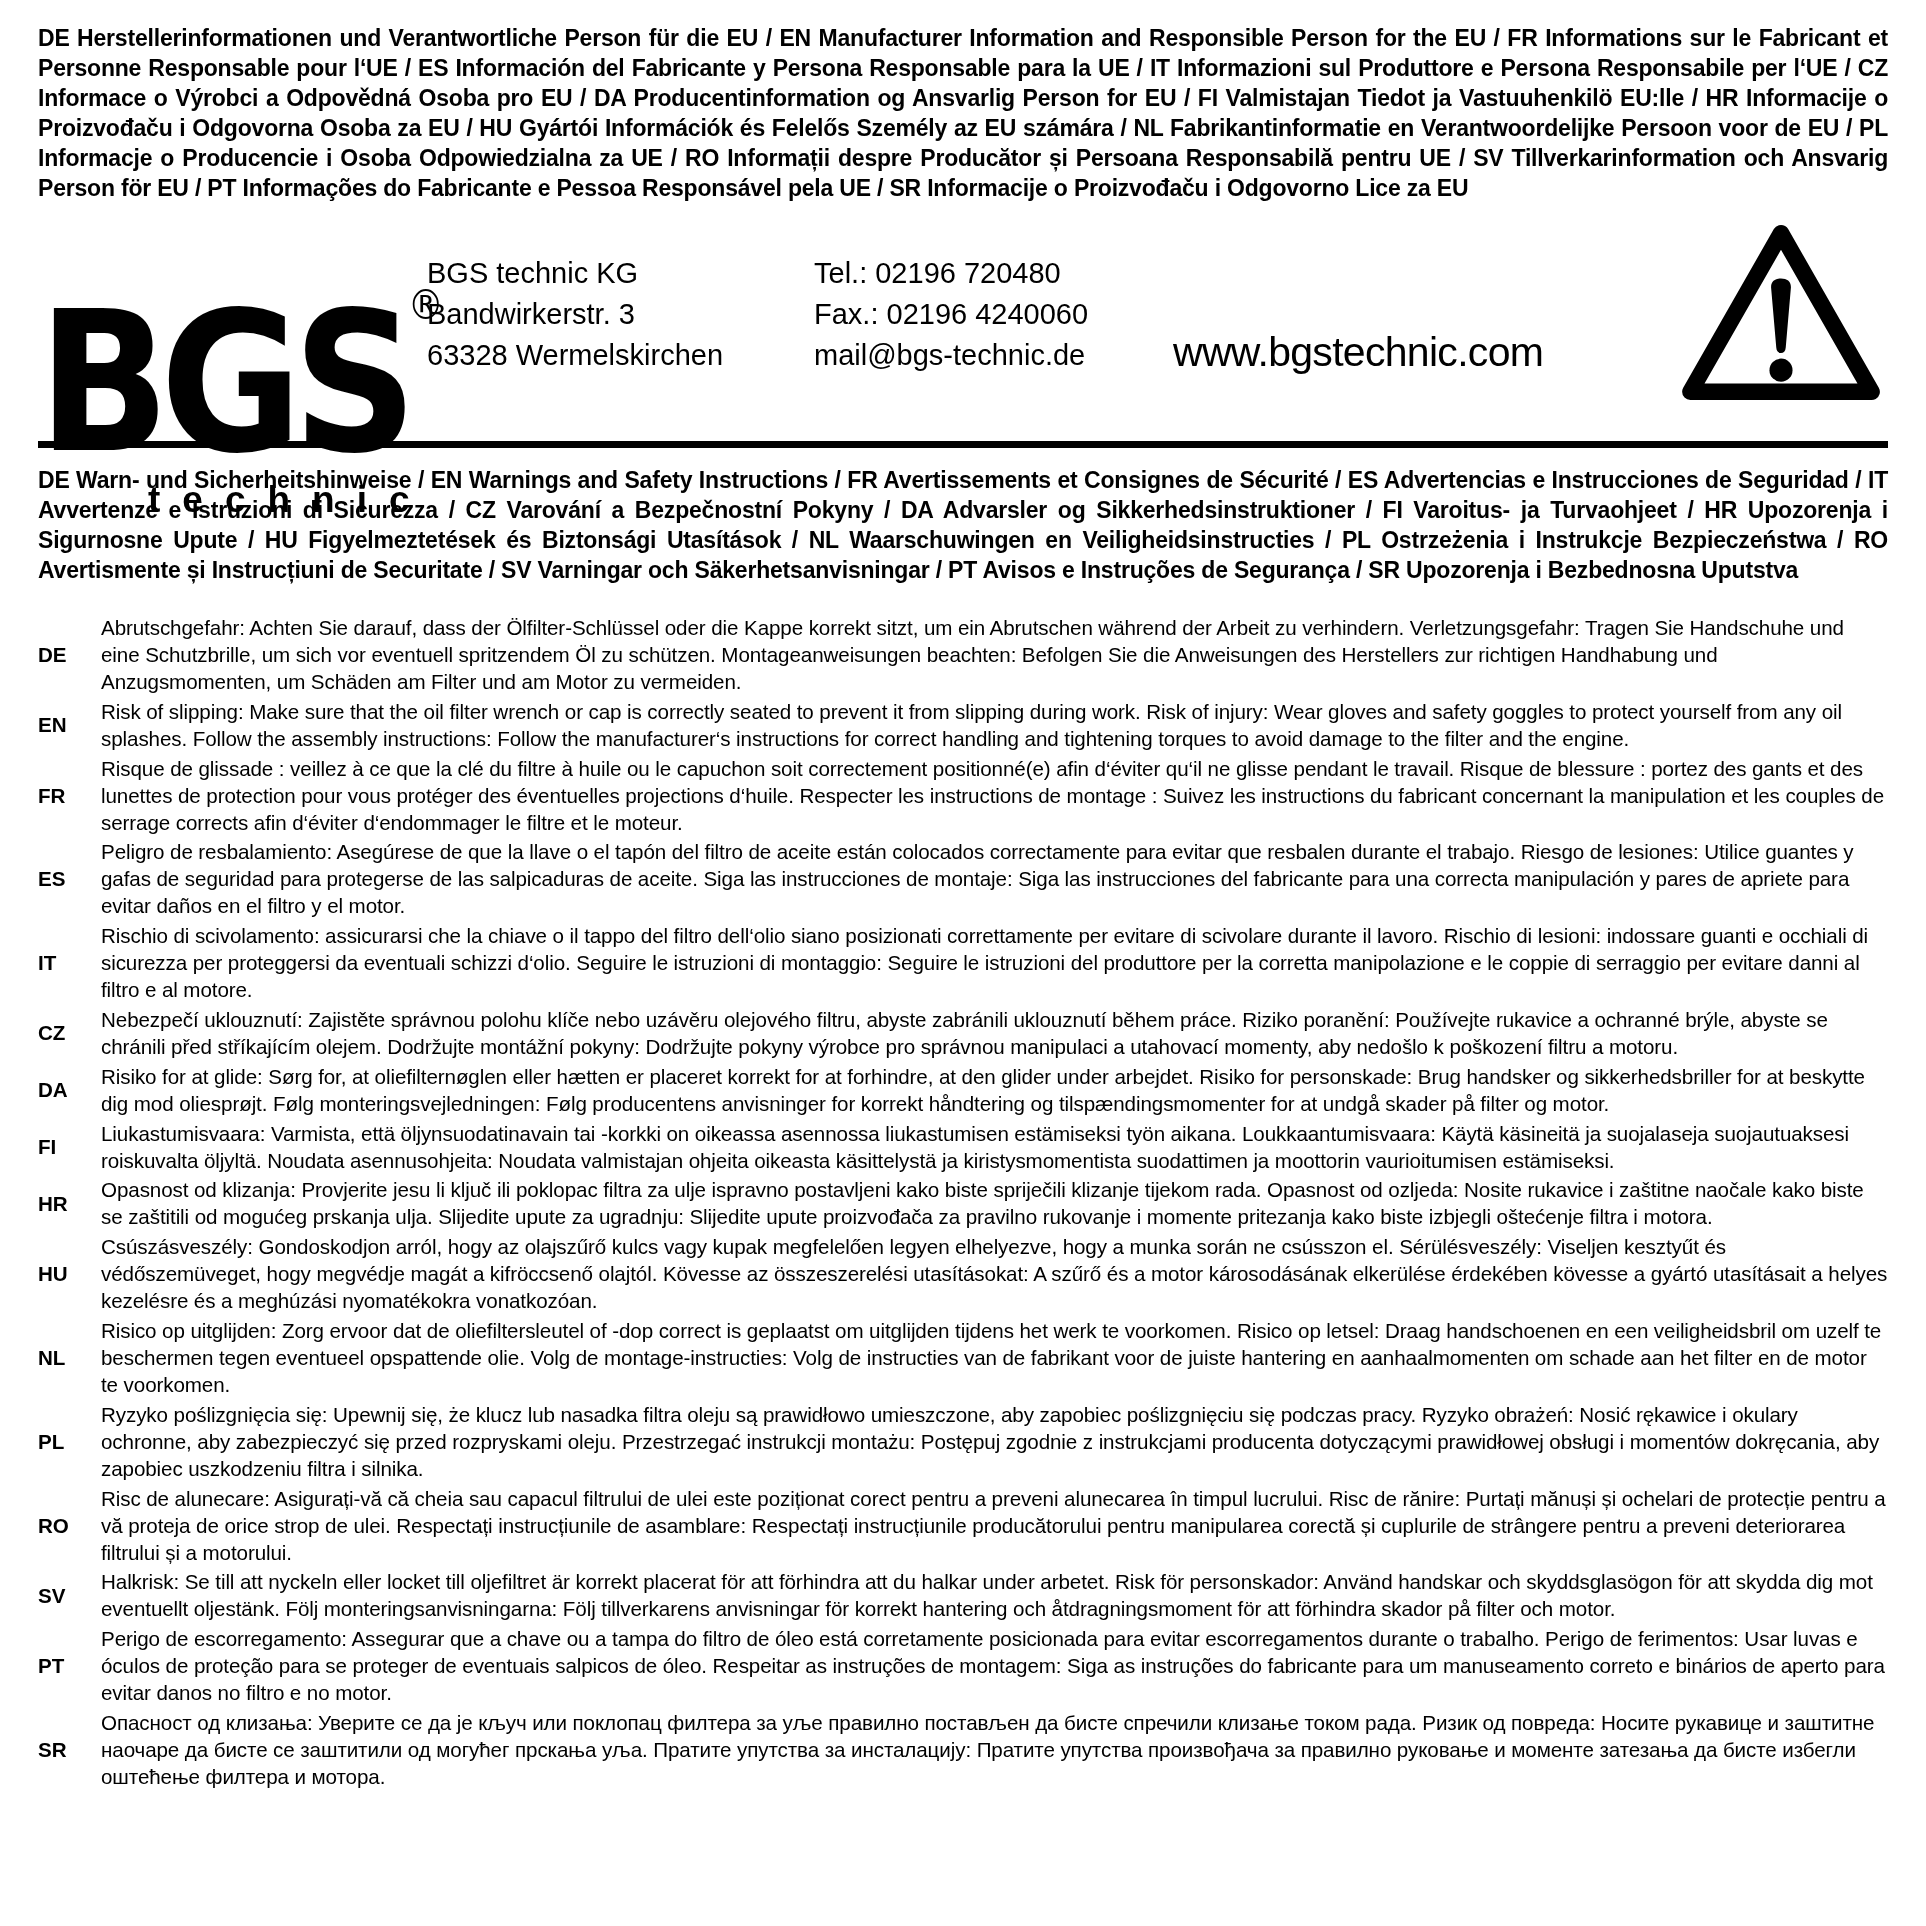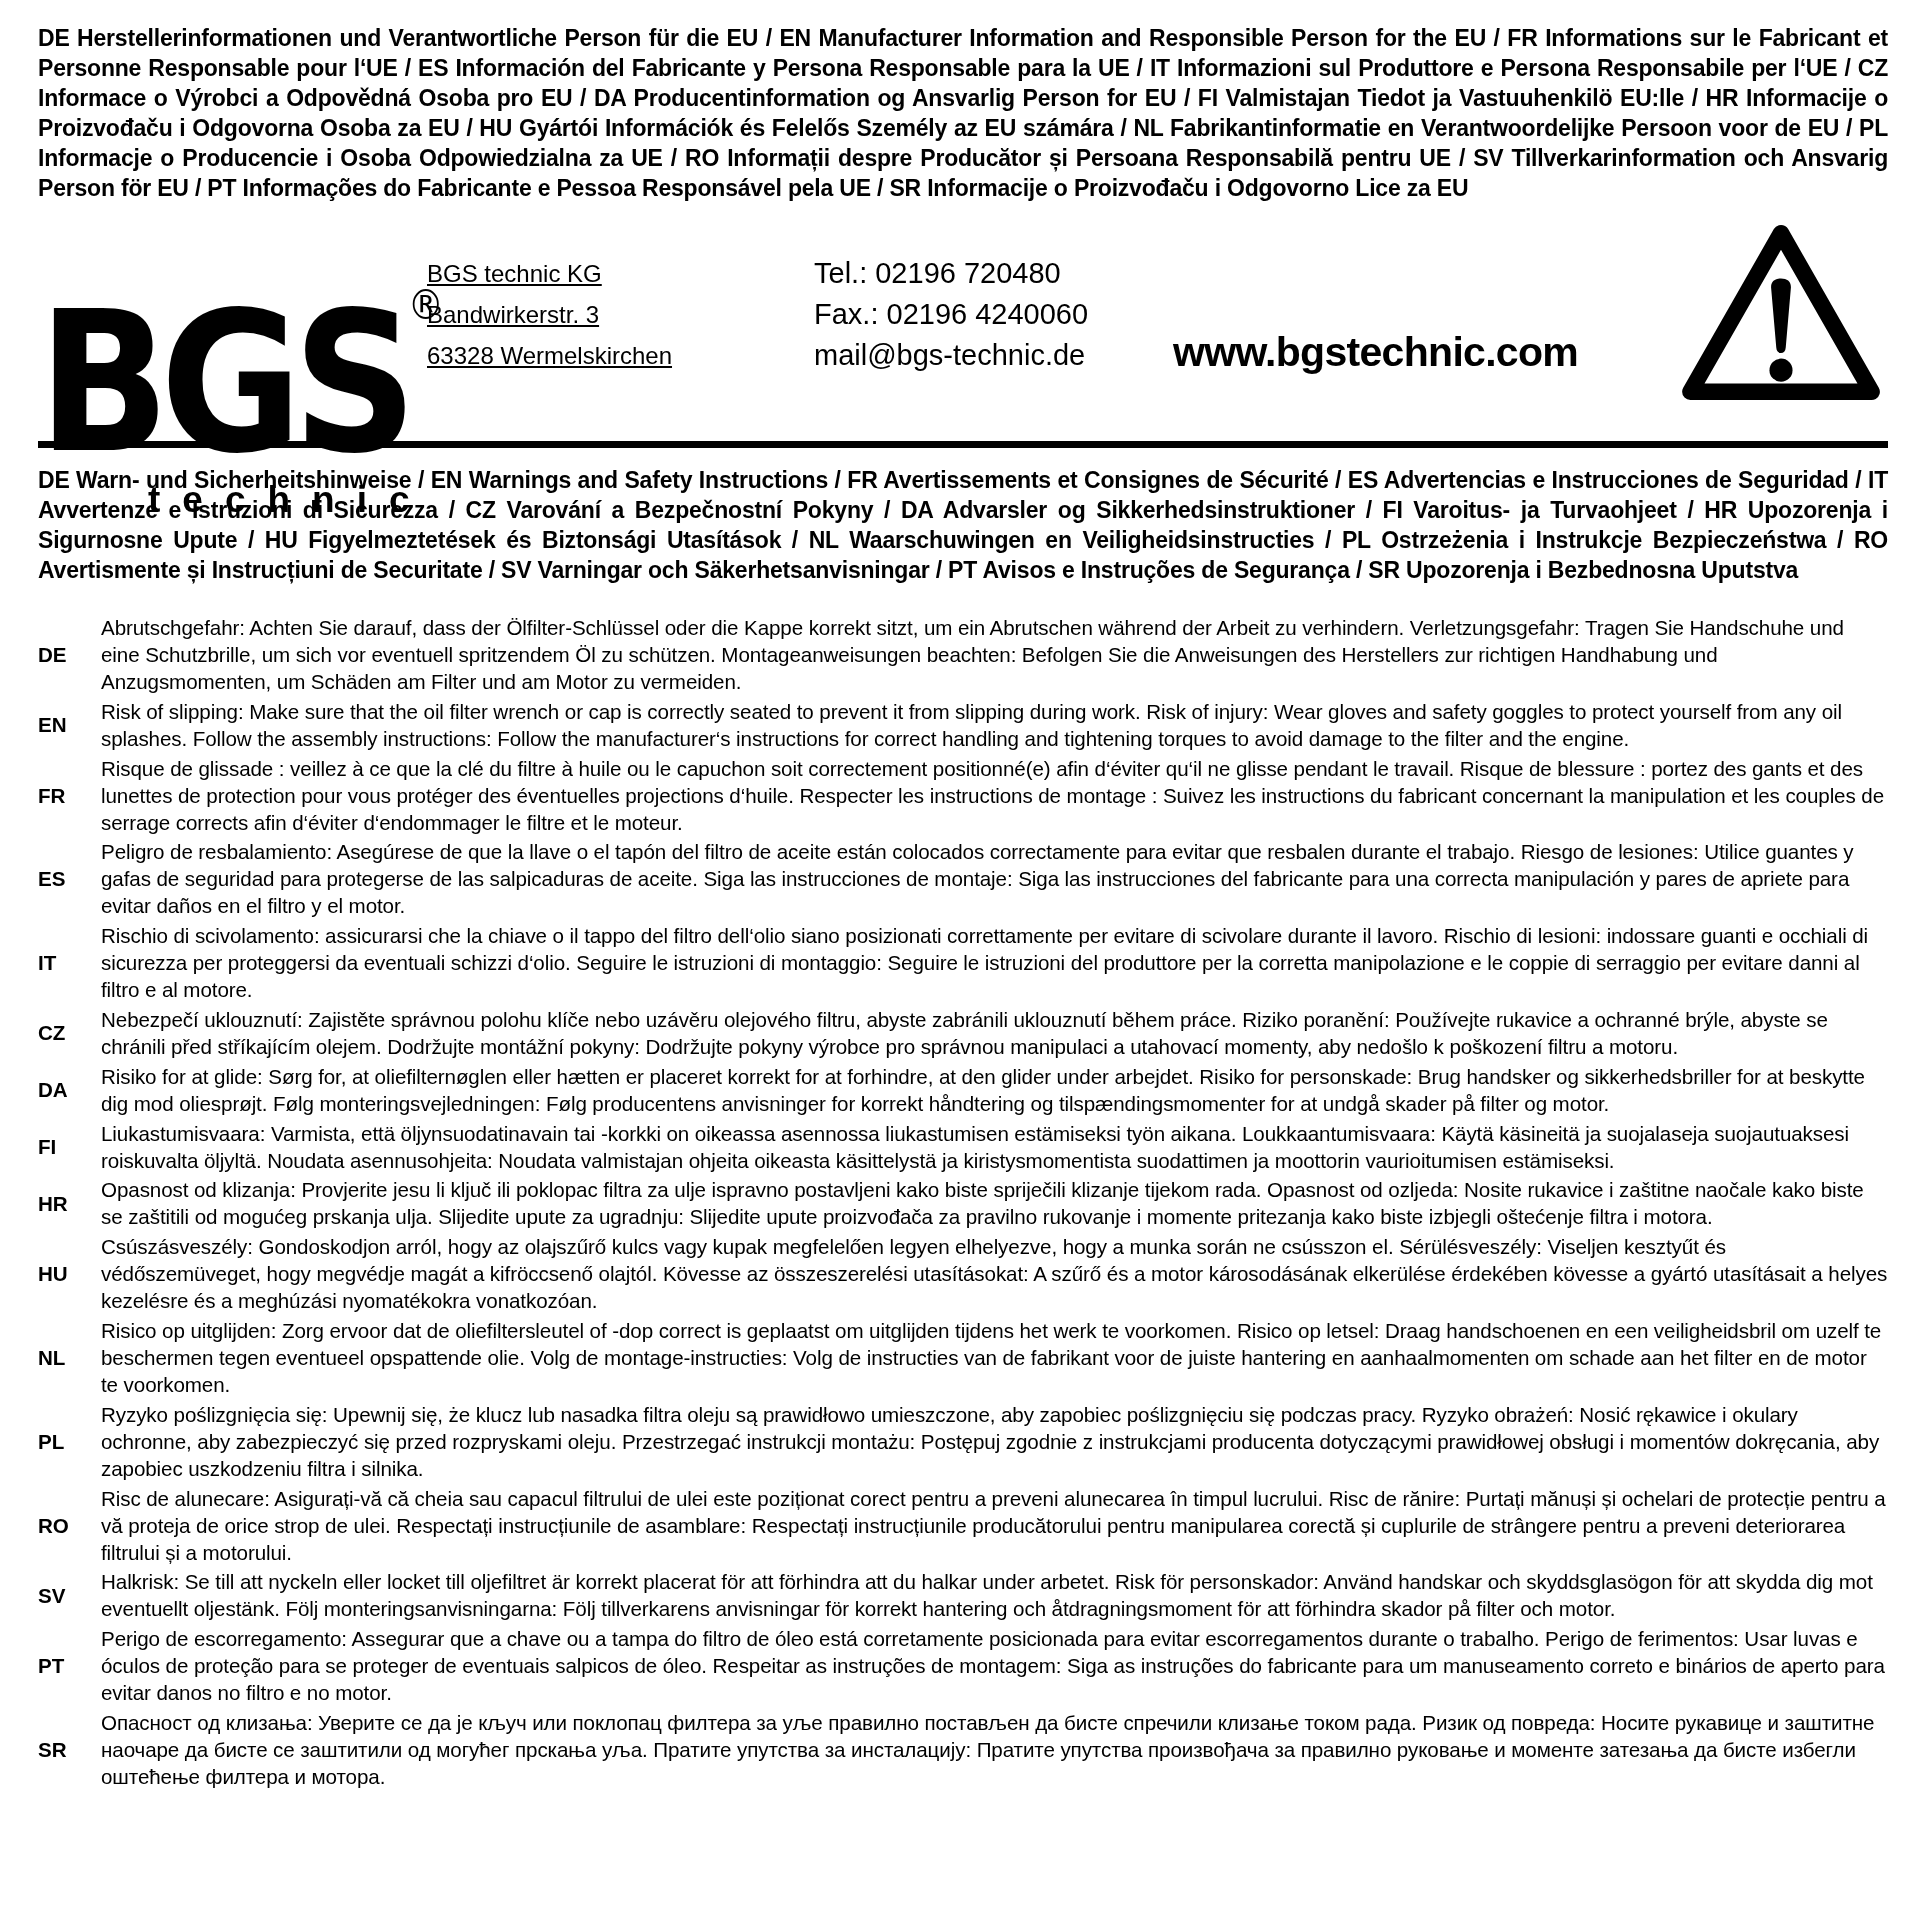--- a/index.html
+++ b/index.html
@@ -55,28 +55,28 @@
     vertical-align: 117px;
   }
   .logo-sub {
     font-size: 37px;
     font-weight: bold;
     letter-spacing: 22px;
     margin-left: 110px;
     margin-top: 28px;
     white-space: nowrap;
   }
-  .addr-block { position: absolute; left: 389px; top: 33px; font-size: 24px; line-height: 41px; text-decoration: underline; }
+  .addr-block { position: absolute; left: 389px; top: 33px; font-size: 29px; line-height: 41px; }
   .contact-block { position: absolute; left: 776px; top: 33px; font-size: 29px; line-height: 41px; }
   .website {
     position: absolute;
     left: 1135px;
     top: 109px;
     font-size: 41px;
-    font-weight: bold;
+    font-weight: normal;
     letter-spacing: -0.7px;
   }
   .warn-triangle { position: absolute; right: 4.1px; top: -3.4px; width: 206px; height: 193px; }
   .divider {
     height: 7.6px;
     background: #000;
     margin: 11px 0 16.5px 0;
   }
   
   .instructions { margin-top: 29px; }

